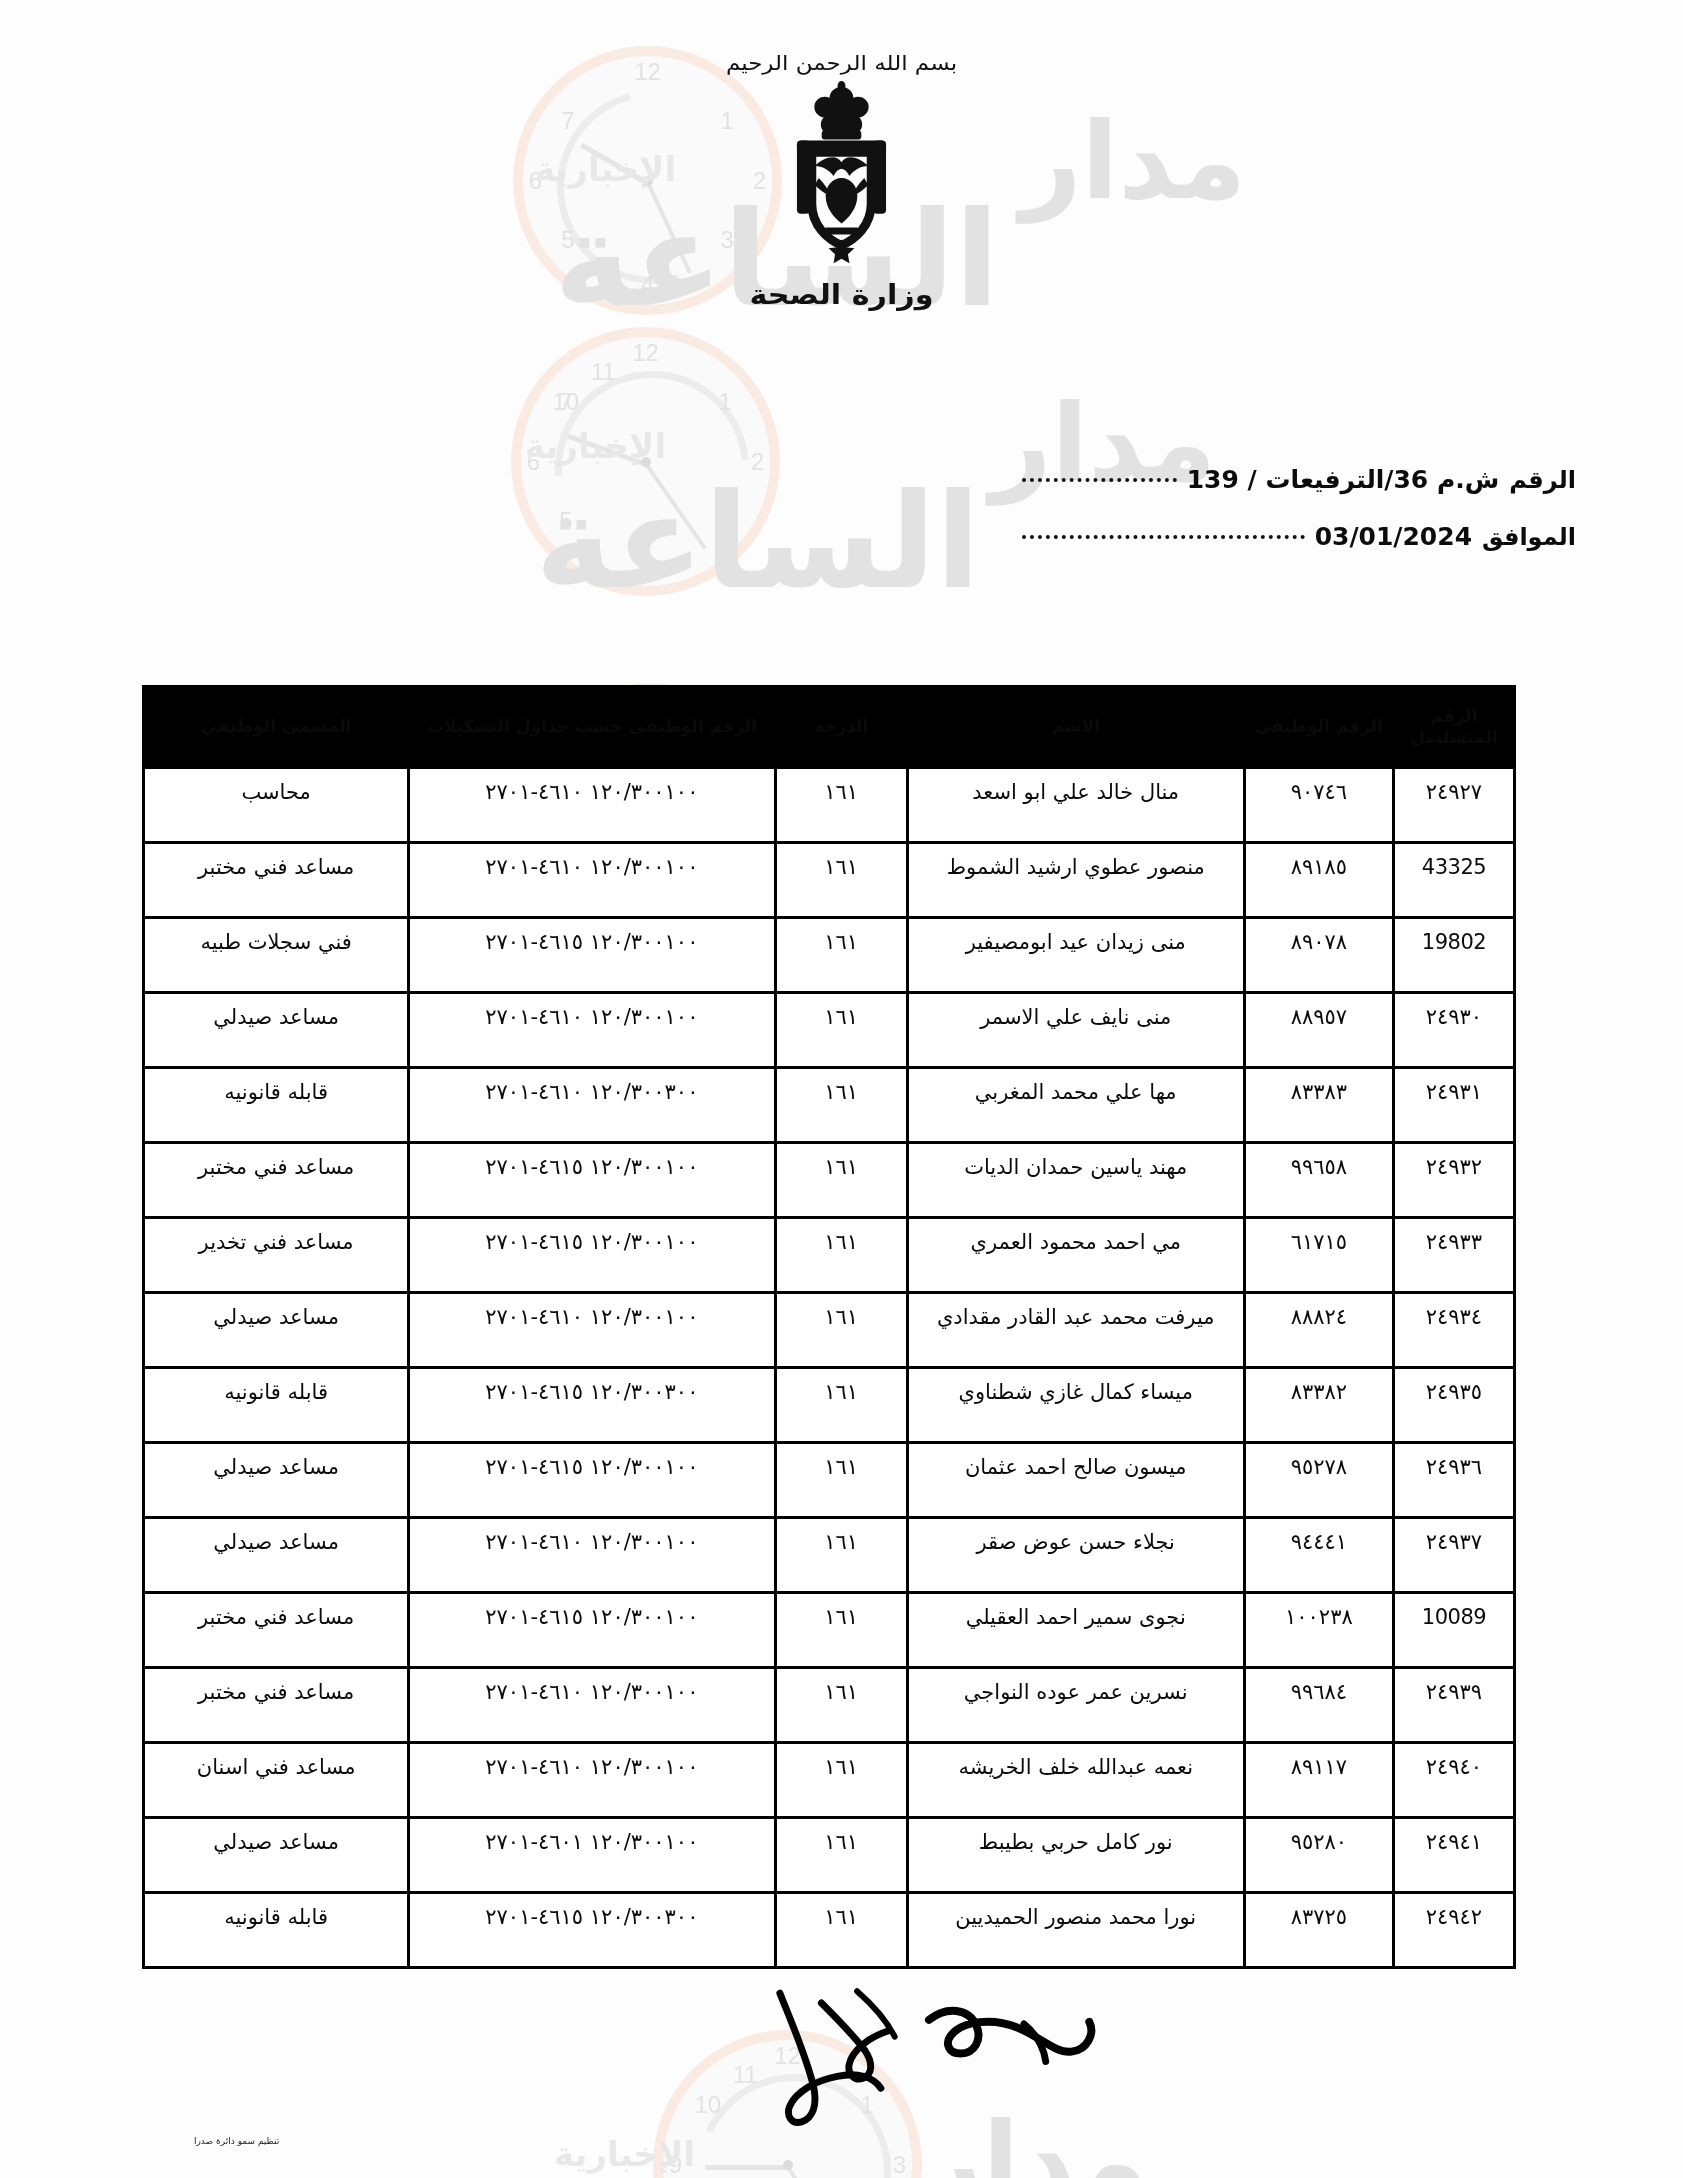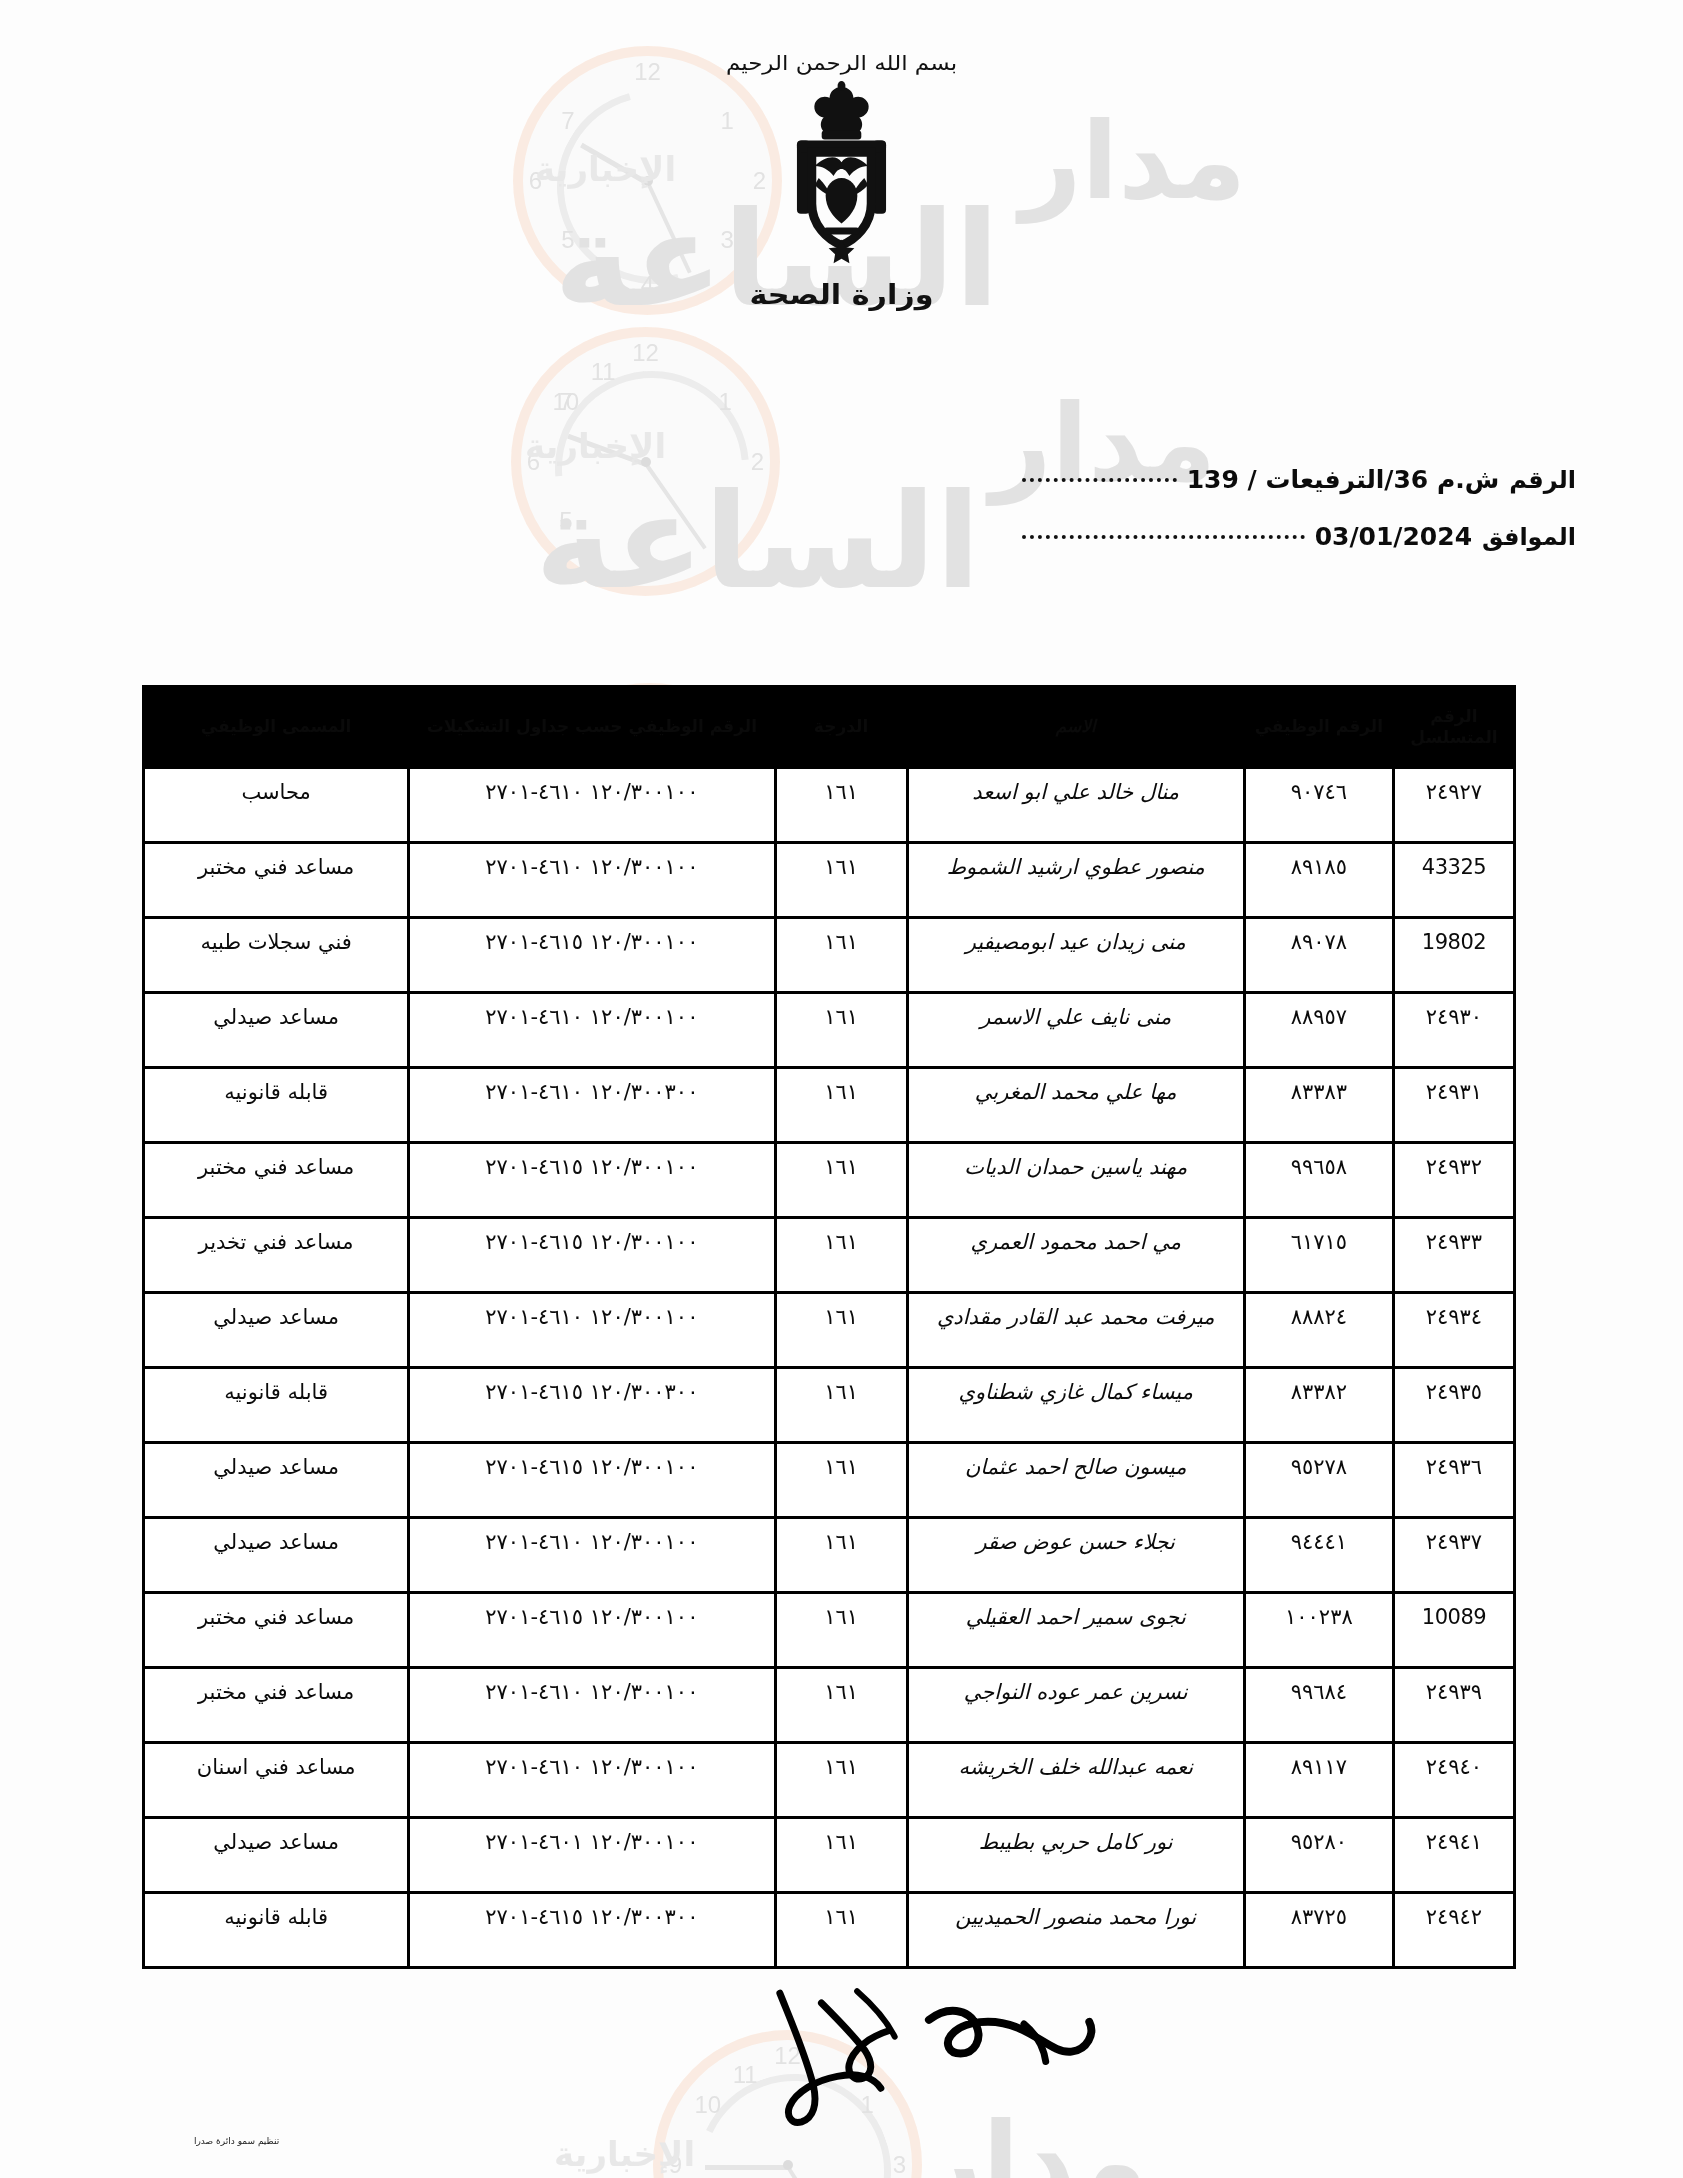--- a/index.html
+++ b/index.html
@@ -141,21 +141,21 @@
     font-size: 17px;
     font-weight: bold;
     height: 81px;
     vertical-align: middle;
     padding: 4px 3px;
     line-height: 1.25;
     letter-spacing: 0px;
   }
   .col-order  { width: 121px; }
   .col-empno  { width: 149px; }
-  .col-name   { width: 337px; font-style: italic; }
+  .col-name   { width: 337px; }
   .col-grade  { width: 132px; }
   .col-budget { width: 366px; }
   .col-job    { width: 265px; }
 
   td.c-name { font-size: 21px; }
   td.c-num  { font-size: 23px; letter-spacing: 1px; }
   td.c-budget { font-size: 21px; letter-spacing: 0px; white-space: nowrap; }
   td.c-job { font-size: 21px; }
   tbody tr { height: 75px; }
   #footer-note {

